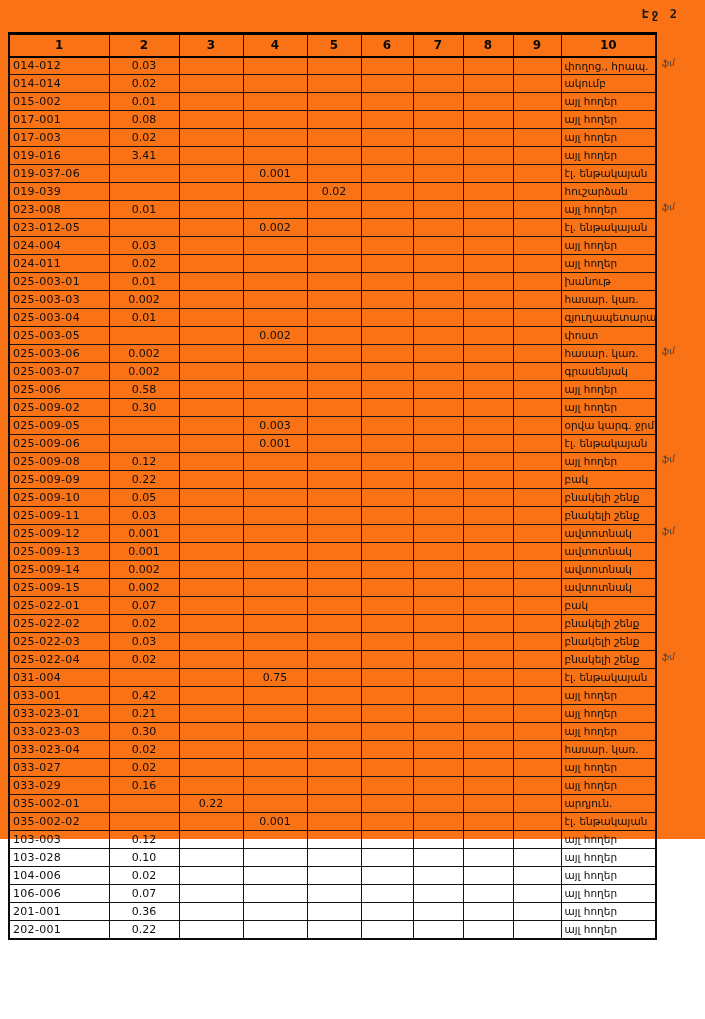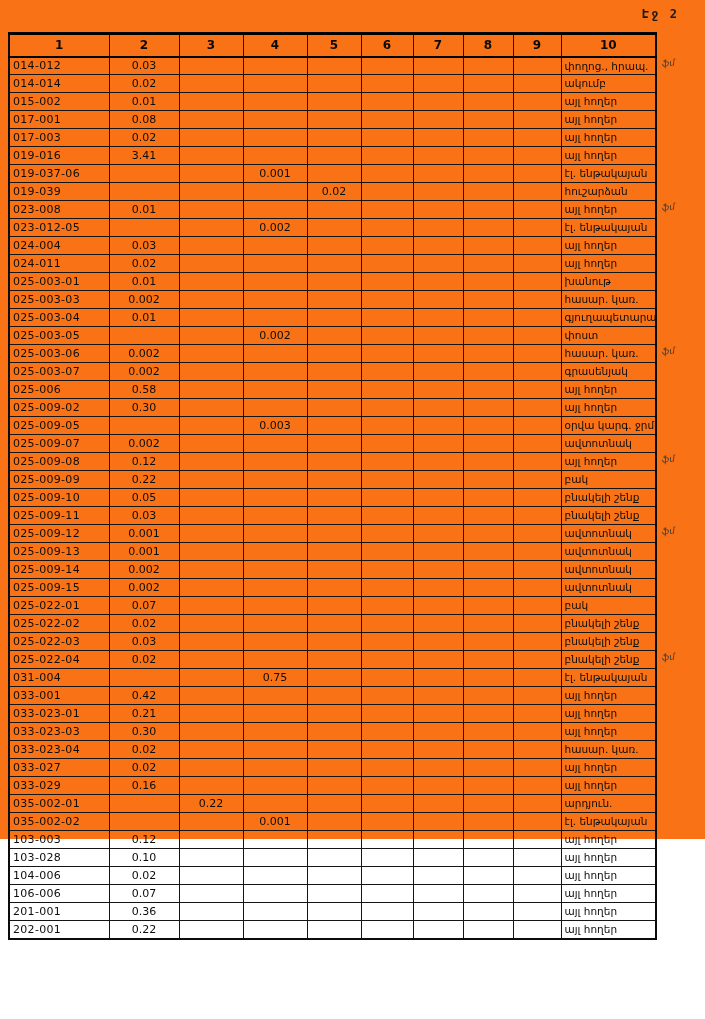--- a/index.html
+++ b/index.html
@@ -346,30 +346,30 @@
           <td class="num"></td>
           <td class="num">0.003</td>
           <td class="num"></td>
           <td class="num"></td>
           <td class="num"></td>
           <td class="num"></td>
           <td class="num"></td>
           <td class="use">օրվա կարգ. ջրմբ.</td>
         </tr>
         <tr>
-          <td class="code">025-009-07</td>
-          <td class="num">0.002</td>
-          <td class="num"></td>
-          <td class="num"></td>
-          <td class="num"></td>
-          <td class="num"></td>
-          <td class="num"></td>
-          <td class="num"></td>
-          <td class="num"></td>
-          <td class="use">ավտոտնակ</td>
+          <td class="code">025-009-06</td>
+          <td class="num"></td>
+          <td class="num"></td>
+          <td class="num">0.001</td>
+          <td class="num"></td>
+          <td class="num"></td>
+          <td class="num"></td>
+          <td class="num"></td>
+          <td class="num"></td>
+          <td class="use">էլ. ենթակայան</td>
         </tr>
         <tr>
           <td class="code">025-009-08</td>
           <td class="num">0.12</td>
           <td class="num"></td>
           <td class="num"></td>
           <td class="num"></td>
           <td class="num"></td>
           <td class="num"></td>
           <td class="num"></td>

